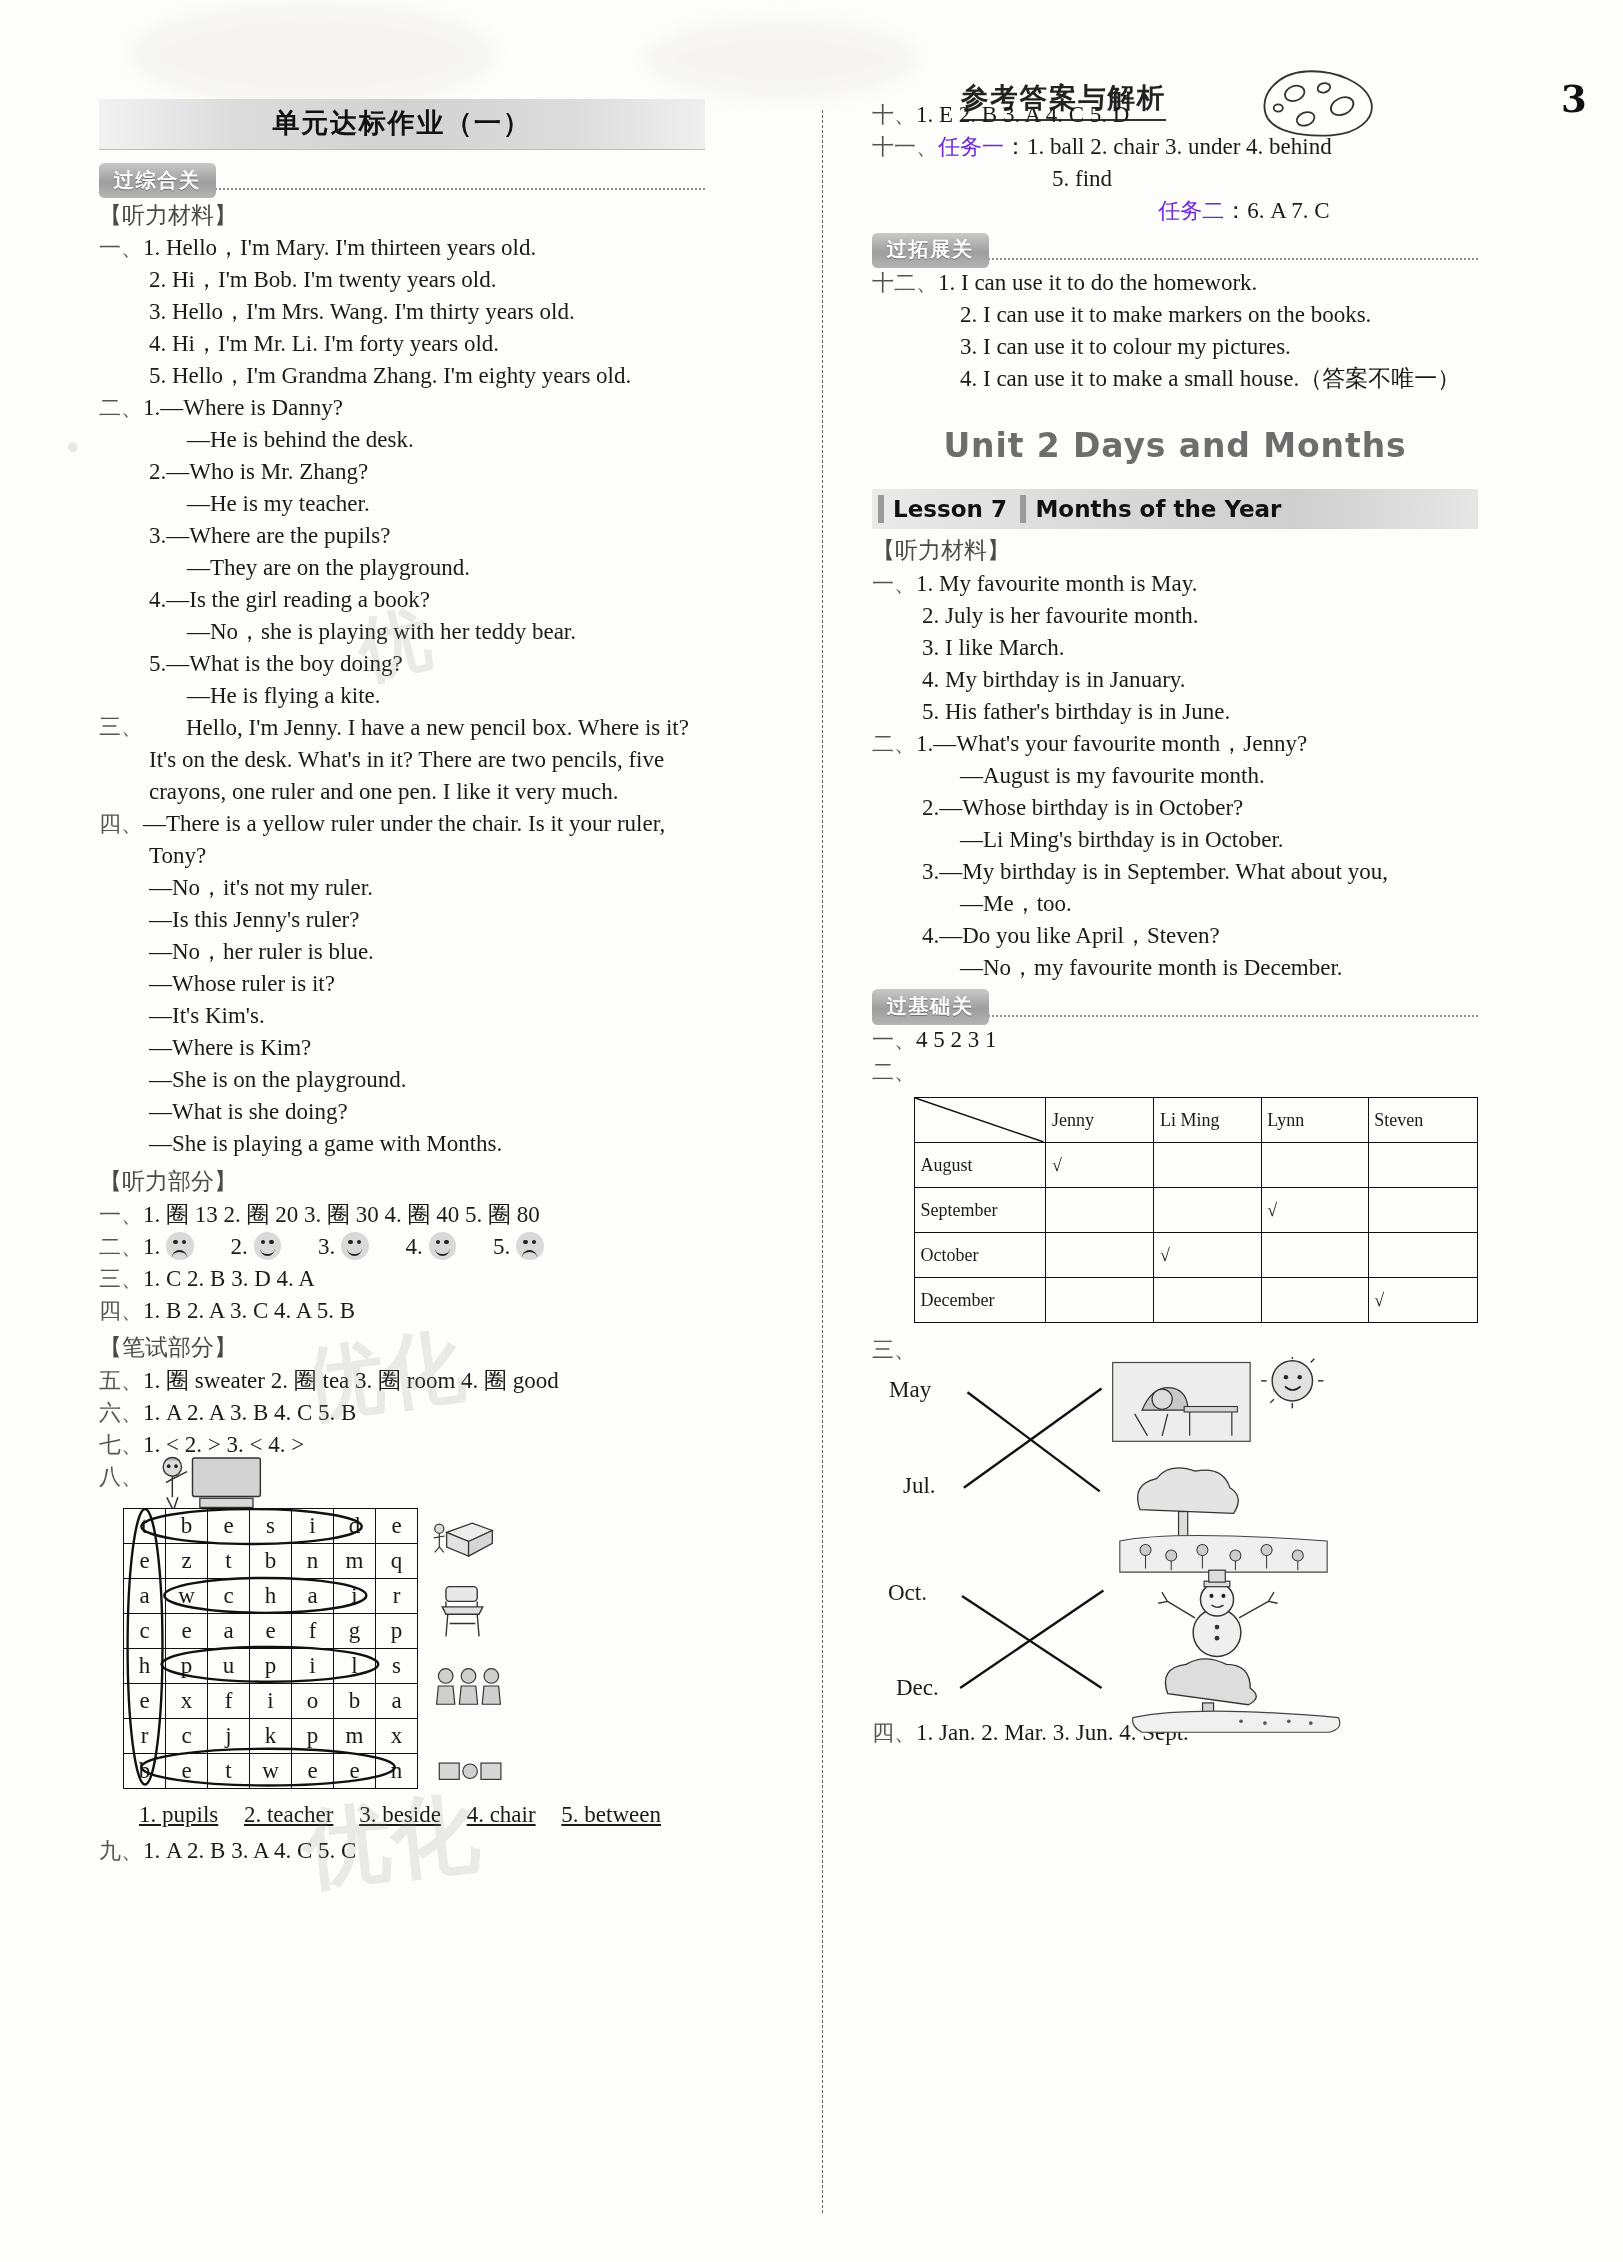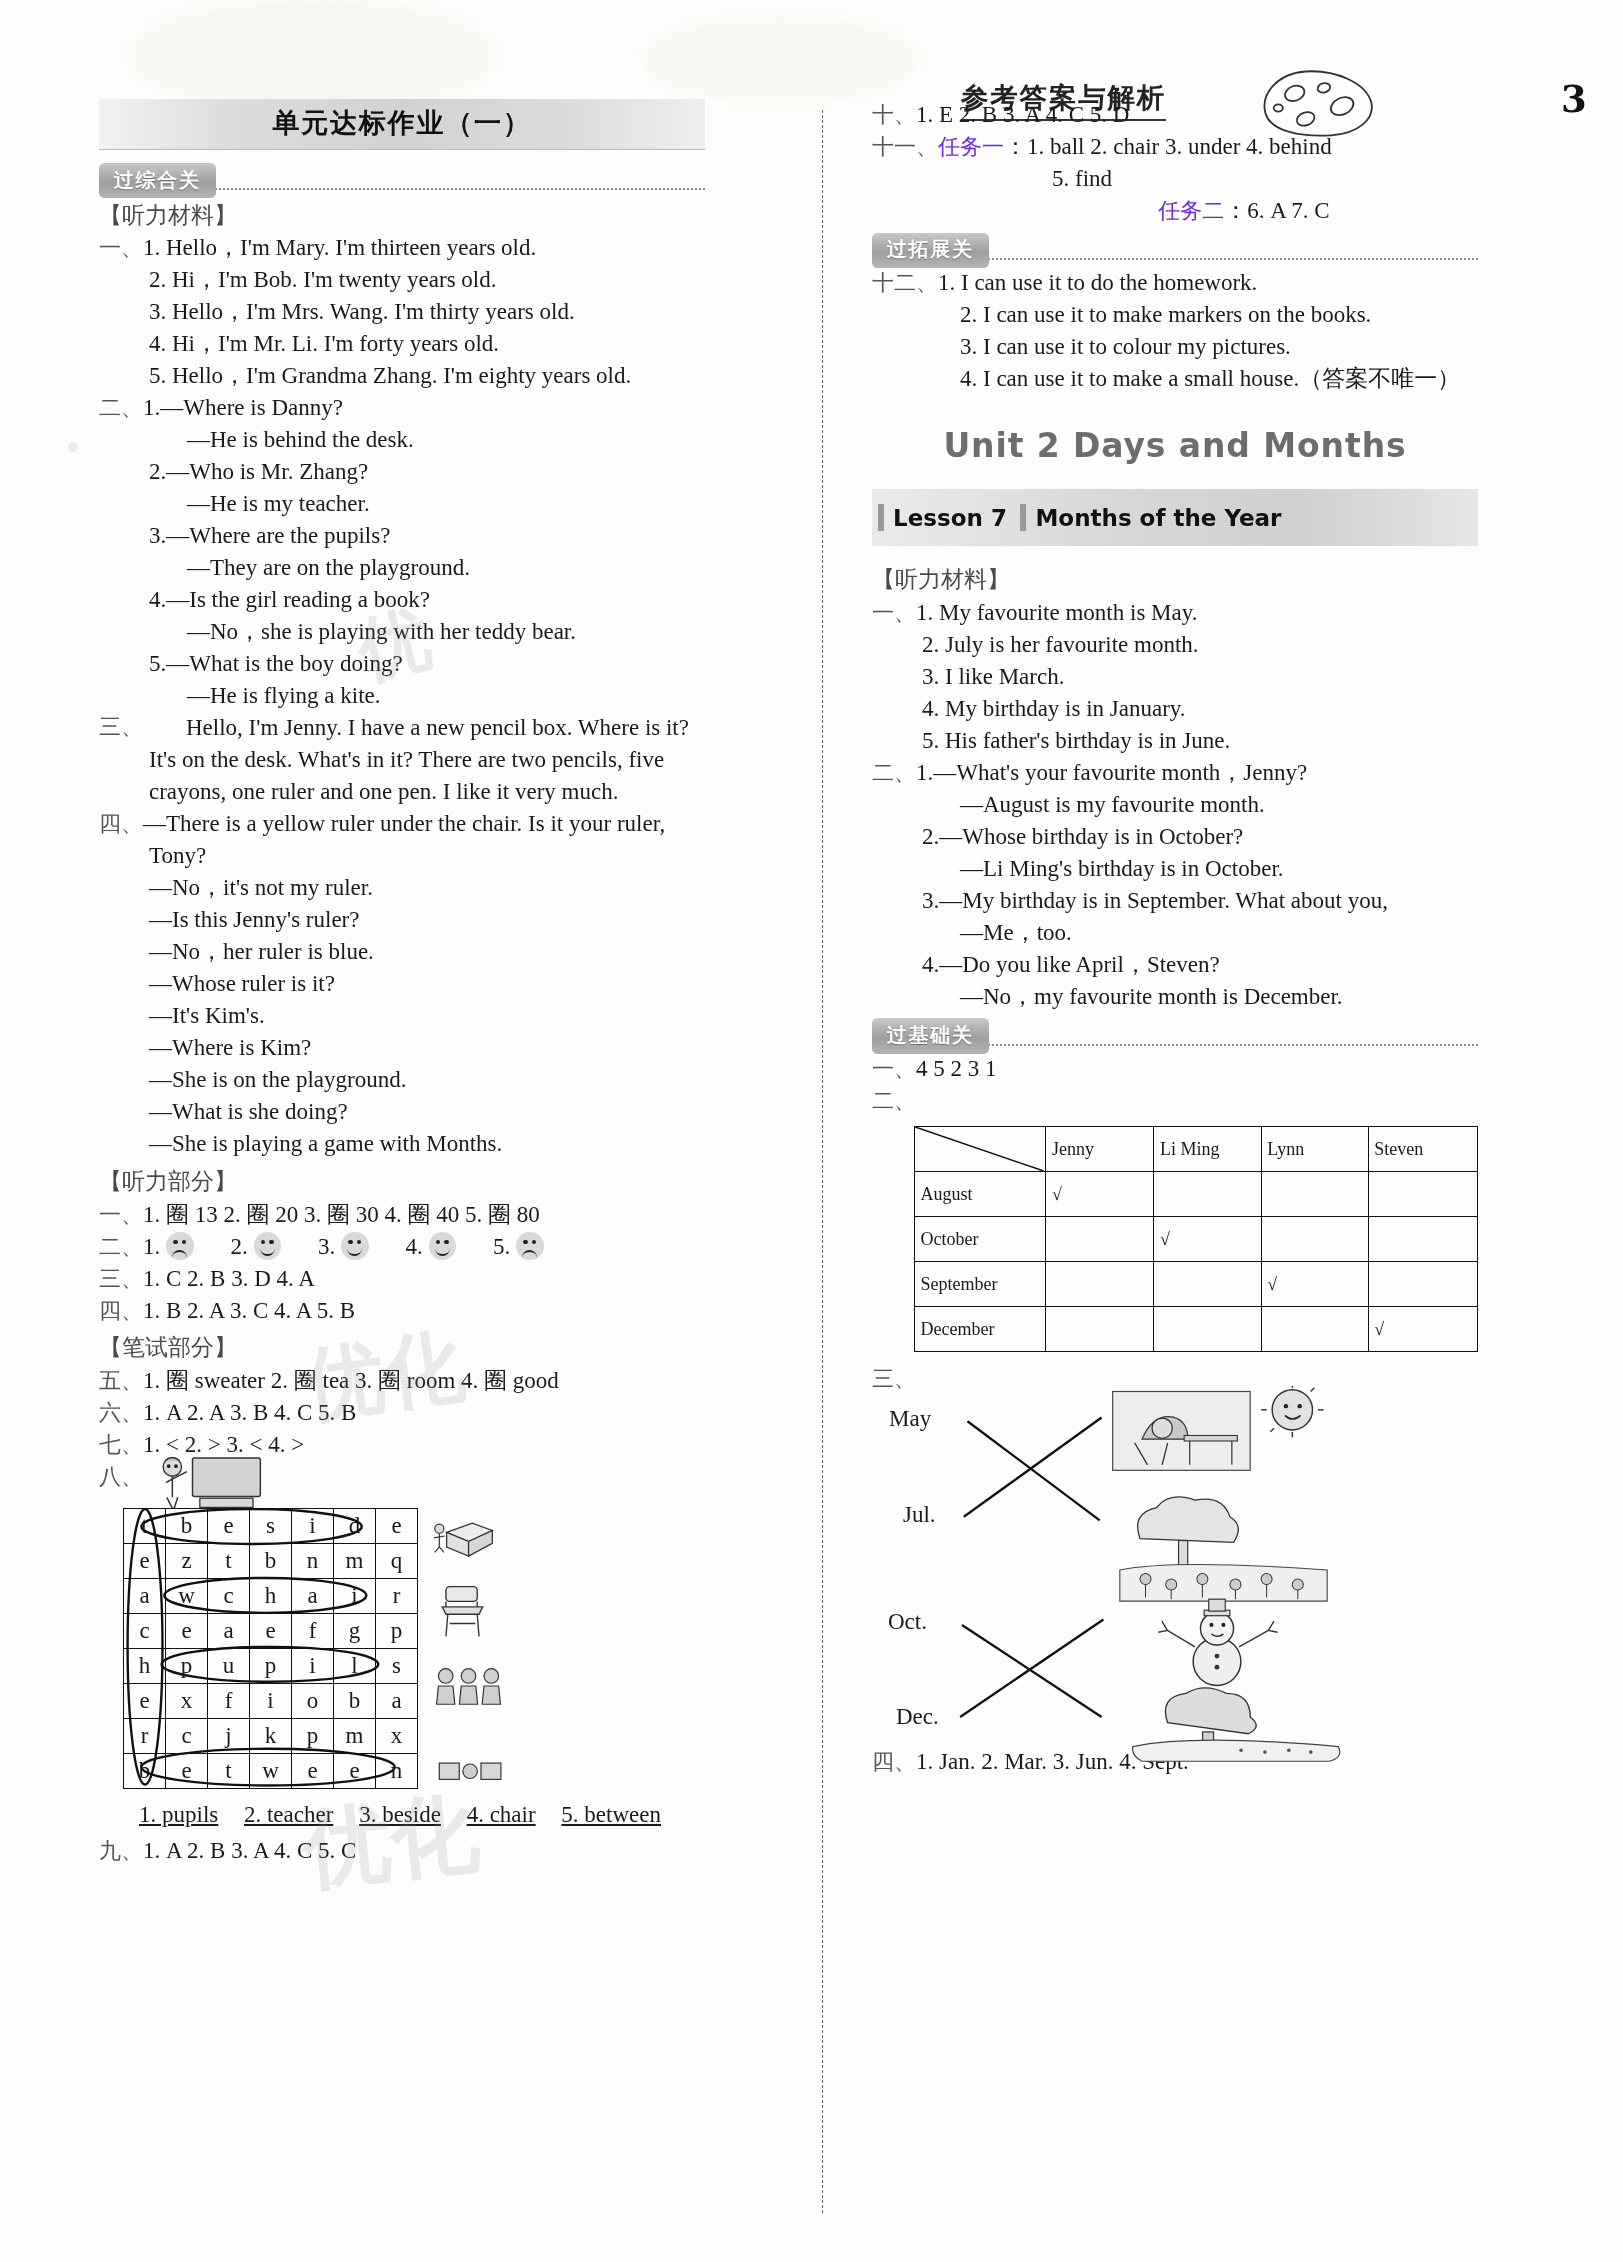--- a/index.html
+++ b/index.html
@@ -63,21 +63,21 @@
     position:absolute;left:0;right:0;bottom:3.7px;
     border-bottom:2.8px dotted #8d8d8d;z-index:1;
   }
   .unit2-title{
     text-align:center;
     font-family:"DejaVu Sans", sans-serif;
     font-weight:bold;font-size:33px;color:#6d6d6d;letter-spacing:0.9px;
     margin:31px 0 24px 0;
   }
   .lesson-banner{
-    position:relative;height:57px;margin-bottom:18px;
+    position:relative;height:40px;margin-bottom:6px;
     background:linear-gradient(to right,#eaeaea 0%,#d8d8d8 40%,#cfcfcf 70%,#e6e6e6 100%);
     display:flex;align-items:center;
   }
   .lesson-banner .tick{width:6.4px;height:27.5px;background:#9a9a9a;margin:0 9.2px 0 5.5px;}
   .lesson-banner .lno{
     font-family:"DejaVu Sans", sans-serif;font-weight:bold;font-size:23px;color:#111;
   }
   .lesson-banner .lname{
     font-family:"DejaVu Sans", sans-serif;font-weight:bold;font-size:23px;color:#111;
   }
@@ -488,31 +488,31 @@
       <td class="nm">Steven</td>
     </tr>
     <tr>
       <td class="mon">August</td>
       <td class="chk">√</td>
       <td></td>
       <td></td>
       <td></td>
     </tr>
     <tr>
-      <td class="mon">October</td>
+      <td class="mon">September</td>
+      <td></td>
       <td></td>
       <td class="chk">√</td>
-      <td></td>
       <td></td>
     </tr>
     <tr>
-      <td class="mon">September</td>
-      <td></td>
+      <td class="mon">October</td>
       <td></td>
       <td class="chk">√</td>
+      <td></td>
       <td></td>
     </tr>
     <tr>
       <td class="mon">December</td>
       <td></td>
       <td></td>
       <td></td>
       <td class="chk">√</td>
     </tr>
   </tbody>

